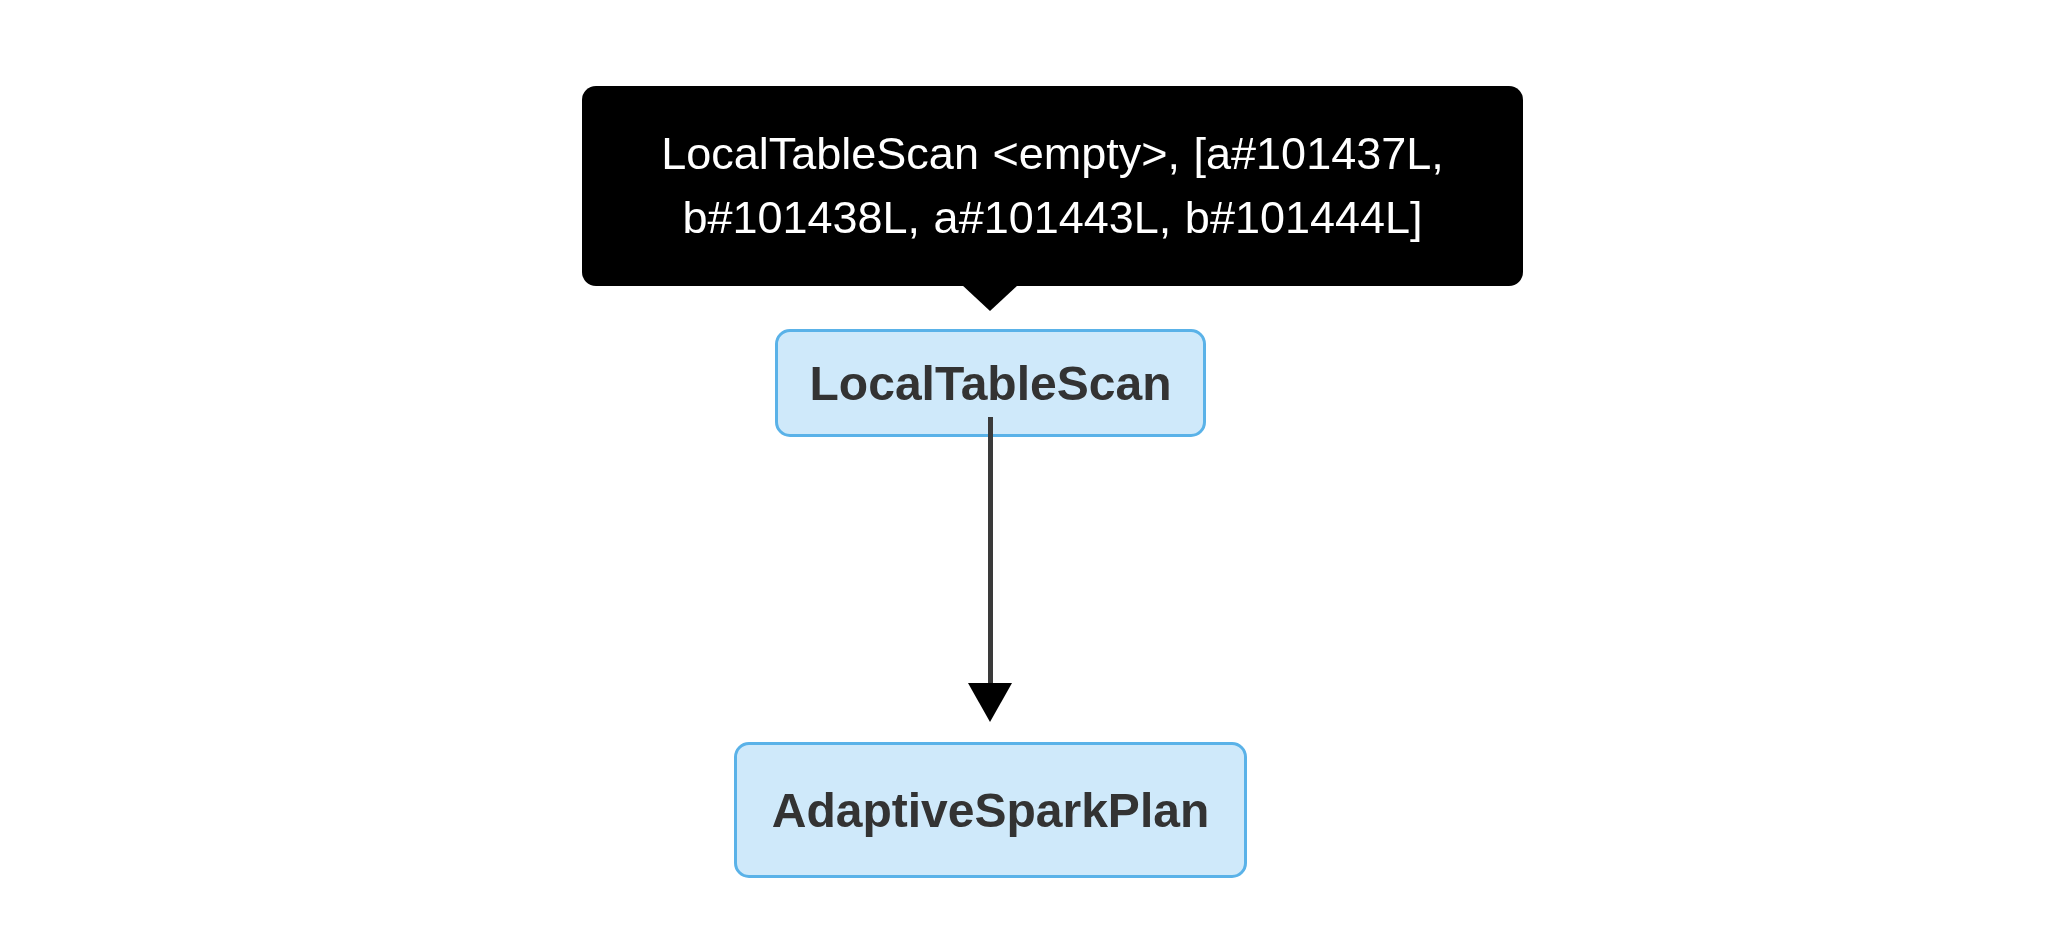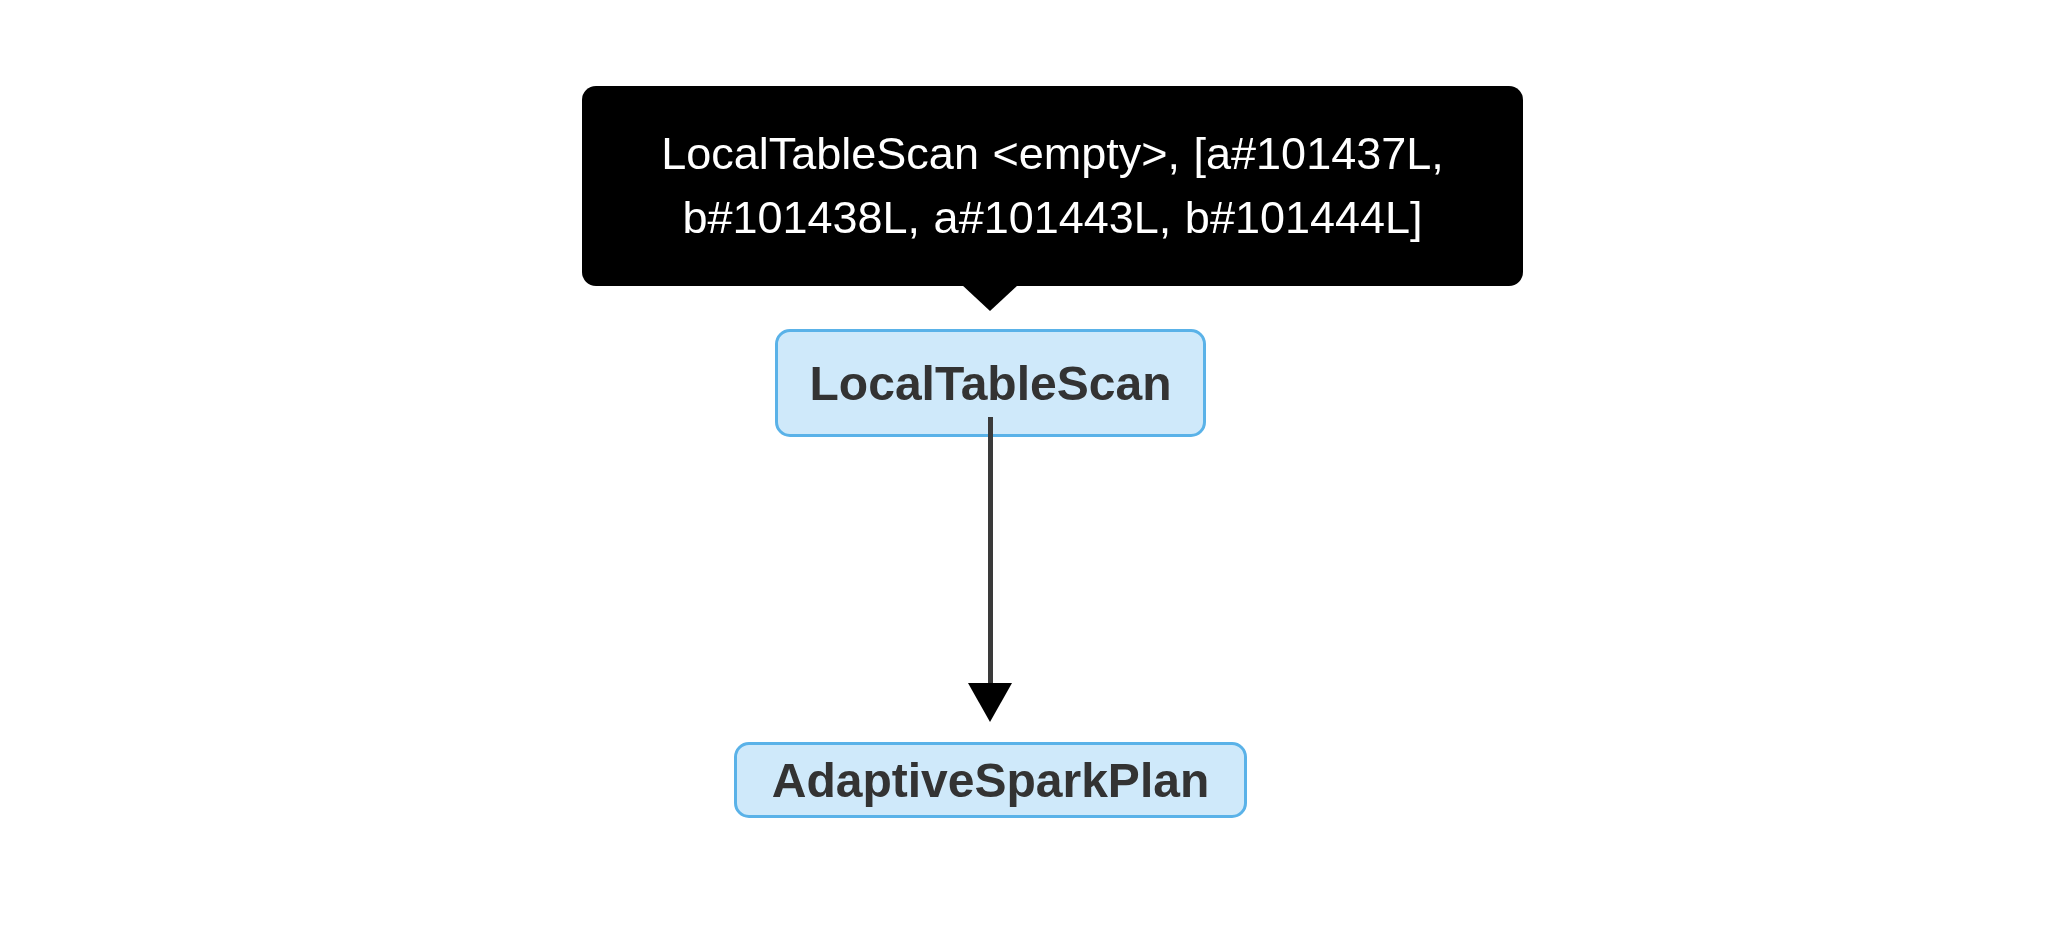--- a/index.html
+++ b/index.html
@@ -69,21 +69,21 @@
   .node-localtablescan {
     left: 775px;
     top: 309px;
     width: 431px;
     height: 108px;
   }
   .node-adaptivesparkplan {
     left: 734px;
     top: 722px;
     width: 513px;
-    height: 76px;
+    height: 136px;
   }
   
   .edge-line {
     position: absolute;
     left: 988px;
     top: 417px;
     width: 5px;
     height: 266px;
     background: var(--edge-color, #3a3a3a);
   }

